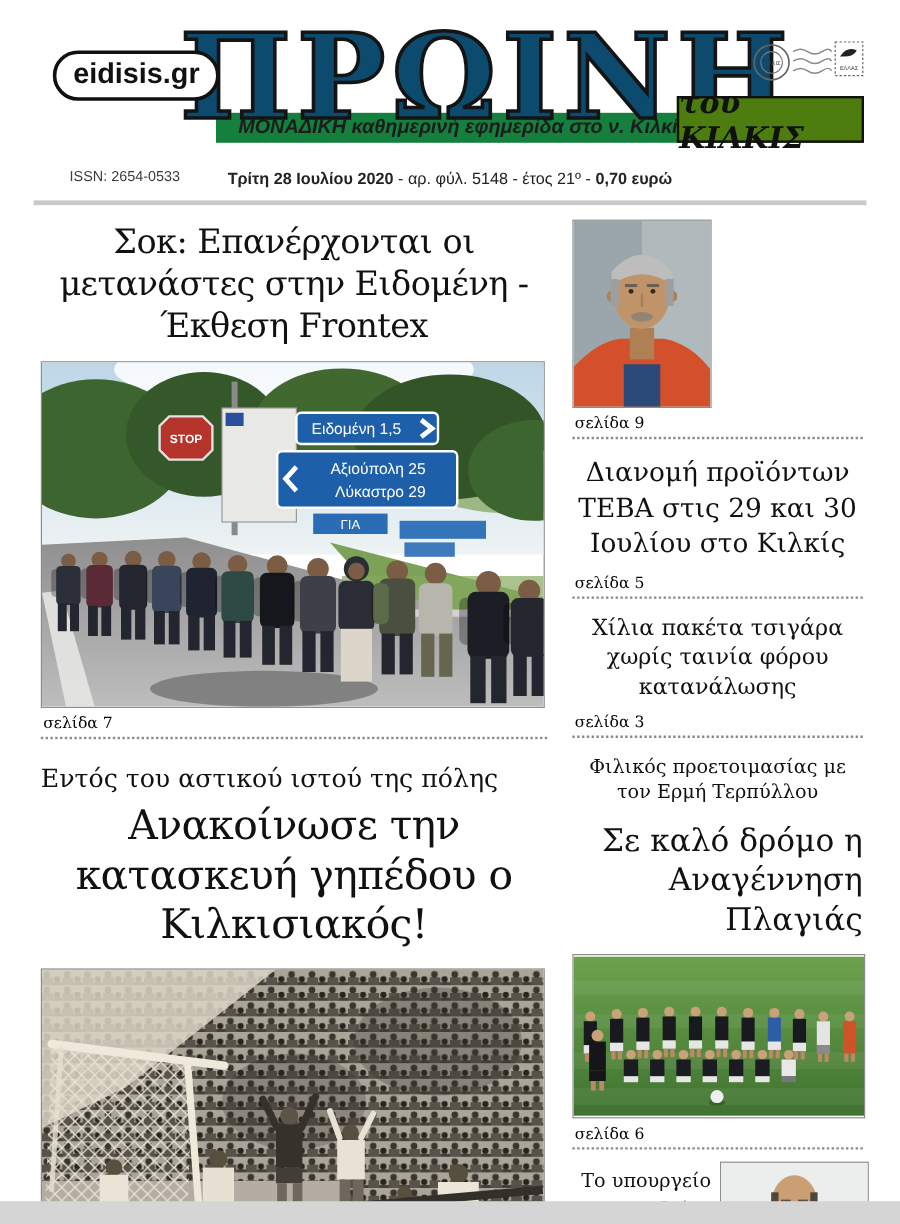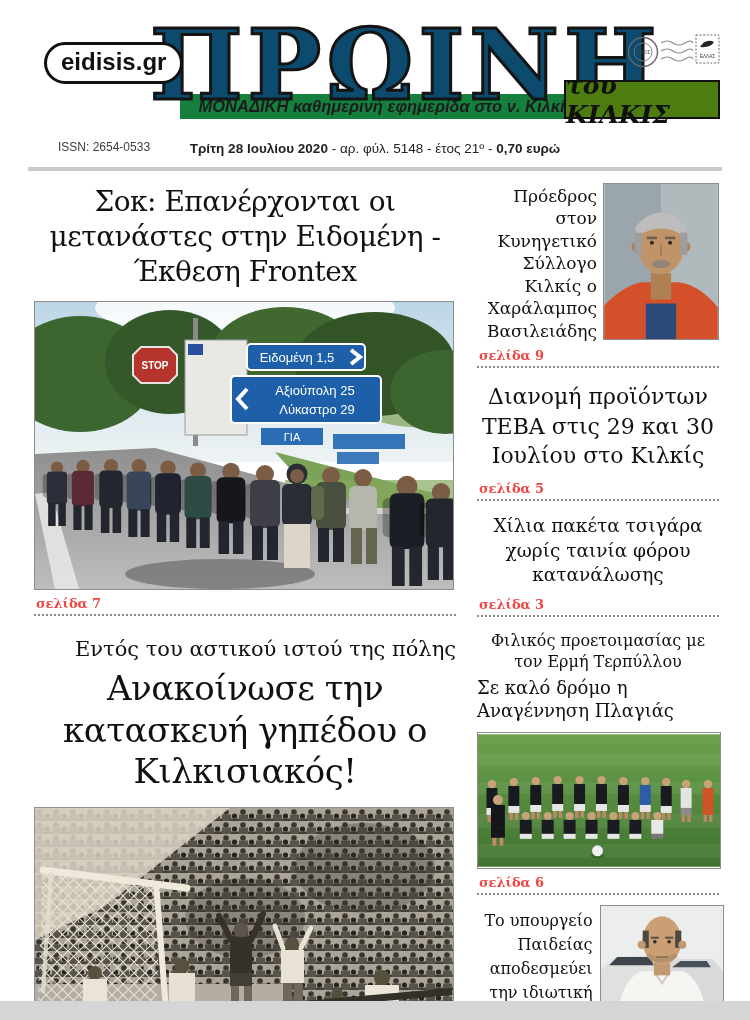--- a/index.html
+++ b/index.html
@@ -28,32 +28,32 @@
   .dateline .b{font-weight:bold;margin-top:48px;}
   .head-rule{position:absolute;left:28px;right:28px;top:167px;height:4px;background:#c9c9c9;}
 
   
   .col-left{position:absolute;left:34px;top:180px;width:422px;}
   .col-right{position:absolute;left:477px;top:183px;width:242px;}
 
   .lead-headline{font-size:28px;font-weight:normal;text-align:center;line-height:1.25;
       margin:4px 0 12px;letter-spacing:-0.5px;}
   .photo-frame{display:block;border:1px solid #8d8d8d;background:#fff;}
-  .pageref{font-size:13px;font-weight:bold;color:#ef4444;padding:6px 2px 3px;
+  .pageref{font-size:13px;font-weight:normal;color:#000000;padding:6px 2px 3px;
       border-bottom:2px dotted #8a8a8a;}
-  .kicker{font-size:21px;text-align:right;margin:20px 0 2px;line-height:1.25;}
+  .kicker{font-size:21px;text-align:left;margin:20px 0 2px;line-height:1.25;}
   .second-headline{font-size:34px;font-weight:normal;text-align:center;line-height:1.22;
       margin:6px 0 14px;letter-spacing:-0.5px;}
 
   .rc-item1{display:flex;gap:6px;align-items:flex-start;}
   .rc-item1-text{flex:1;text-align:right;font-size:17px;line-height:1.32;padding-top:2px;}
   .rc-head-lg{font-size:22px;font-weight:normal;text-align:center;line-height:1.35;margin:14px 4px 4px;}
   .rc-head-md{font-size:18.5px;font-weight:normal;text-align:center;line-height:1.32;margin:13px 0 4px;}
   .rc-kicker{font-size:16px;text-align:center;line-height:1.3;margin:14px 0 2px;}
-  .rc-head-sport{font-size:18px;font-weight:normal;text-align:left;line-height:1.28;margin:3px 0 10px;}
+  .rc-head-sport{font-size:26px;font-weight:normal;text-align:right;line-height:1.28;margin:14px 0 10px;}
   .rc-item5{display:flex;gap:7px;align-items:flex-start;margin-top:10px;}
   .rc-item5-text{flex:1;text-align:right;font-size:16px;line-height:1.5;padding-top:4px;}
   .rc-photo-col{width:124px;flex:0 0 auto;}
   .byline{font-family:"Liberation Sans",sans-serif;font-weight:bold;font-size:12px;
       text-align:center;margin-top:6px;line-height:1.35;letter-spacing:.3px;color:#111;}
 
   .bottom-strip{position:absolute;left:0;top:1001px;width:750px;height:19px;background:#d5d5d5;}
 </style>
 </head>
 <body>
@@ -230,21 +230,20 @@
         <rect x="330" y="177" width="34" height="48" fill="#ece6d8"></rect>
       </g>
       <rect x="235" y="196" width="183" height="7" fill="#332f29" transform="rotate(-5 235 200)"></rect>
     </svg>
 
   </div>
 
   <div class="col-right">
 
     <div class="rc-item1">
-      <div class="rc-item1-text">Πρόεδρος στον Κυνηγετικό Σύλλογο Κιλκίς ο Χαράλαμπος Βασιλειάδης</div>
       <svg class="photo-frame" width="114" height="155" viewBox="0 0 112 153">
         <rect width="112" height="153" fill="#9aa6ab"></rect>
         <rect x="56" y="0" width="56" height="153" fill="#c0c6c6" opacity=".6"></rect>
         <path d="M0 153 L0 120 Q20 99 38 97 L74 97 Q96 101 112 122 L112 153 Z" fill="#d4502a"></path>
         <rect x="41" y="118" width="30" height="35" fill="#2b4a7a"></rect>
         <rect x="46" y="88" width="20" height="26" fill="#b08055"></rect>
         <ellipse cx="56" cy="60" rx="23" ry="29" fill="#c09468"></ellipse>
         <circle cx="32" cy="62" r="5" fill="#b08055"></circle>
         <circle cx="80" cy="62" r="5" fill="#b08055"></circle>
         <path d="M31 42 Q56 14 81 42 L81 53 Q56 35 31 53 Z" fill="#bdbdbd"></path>

